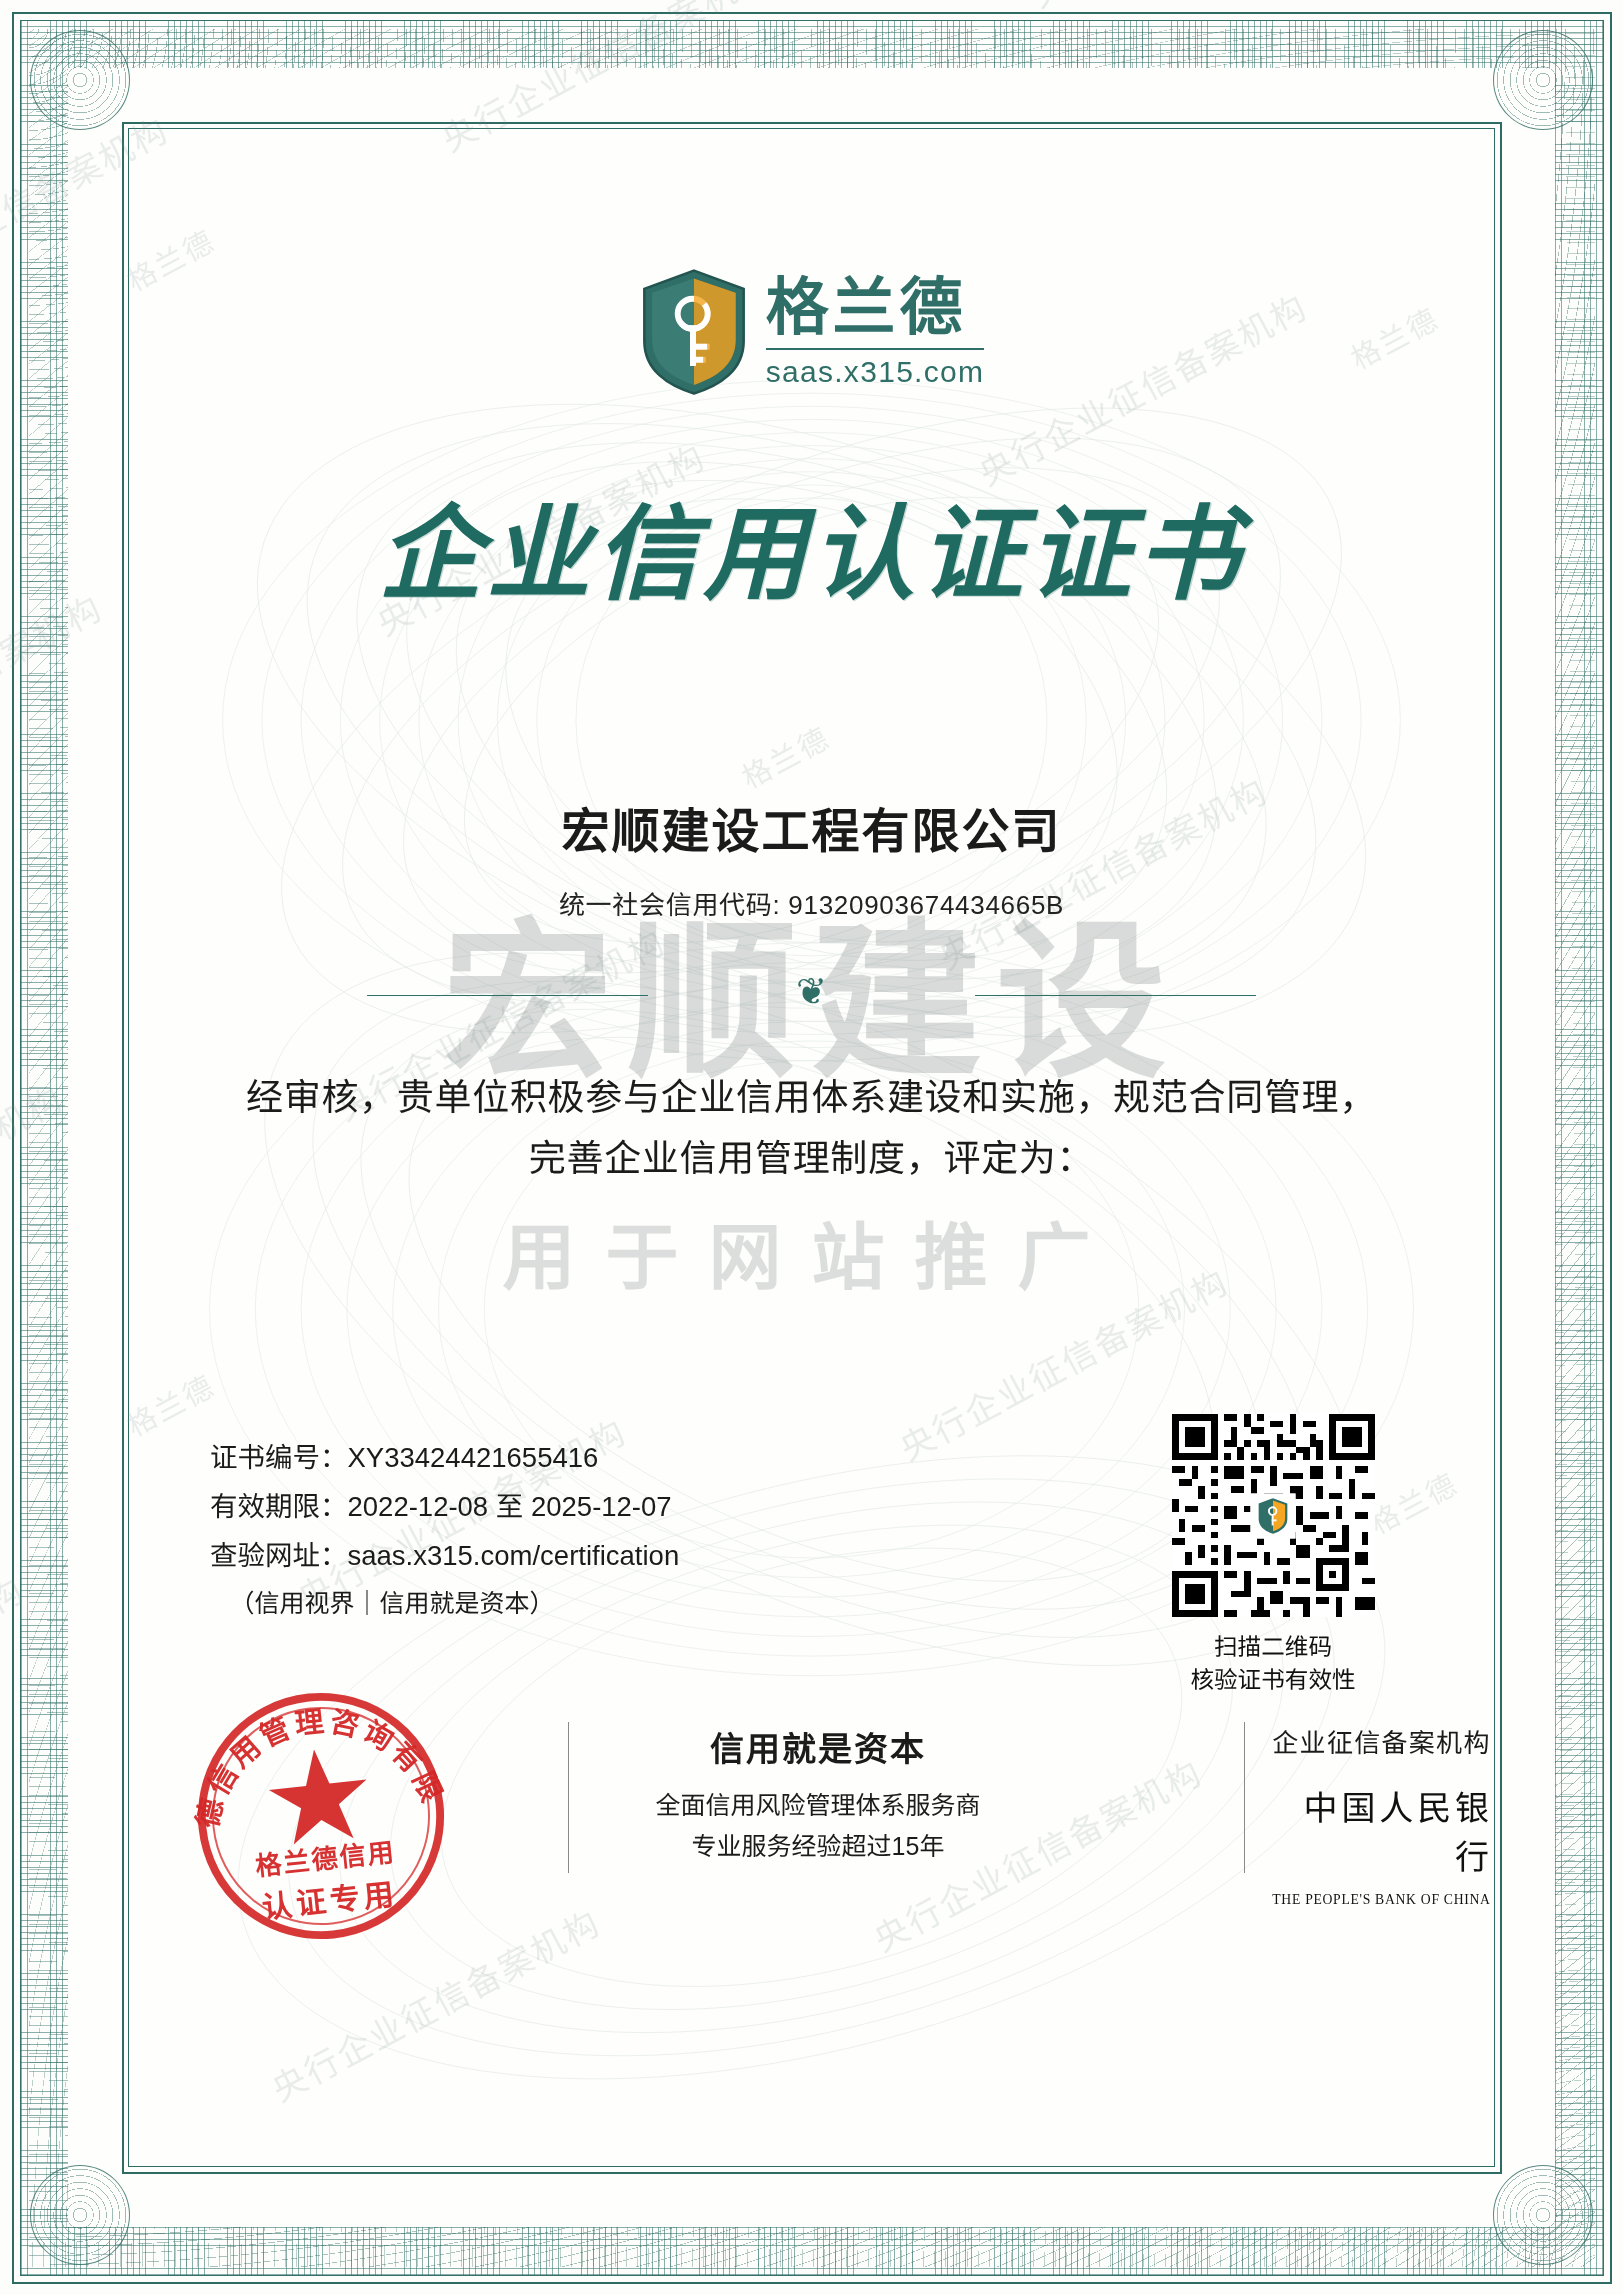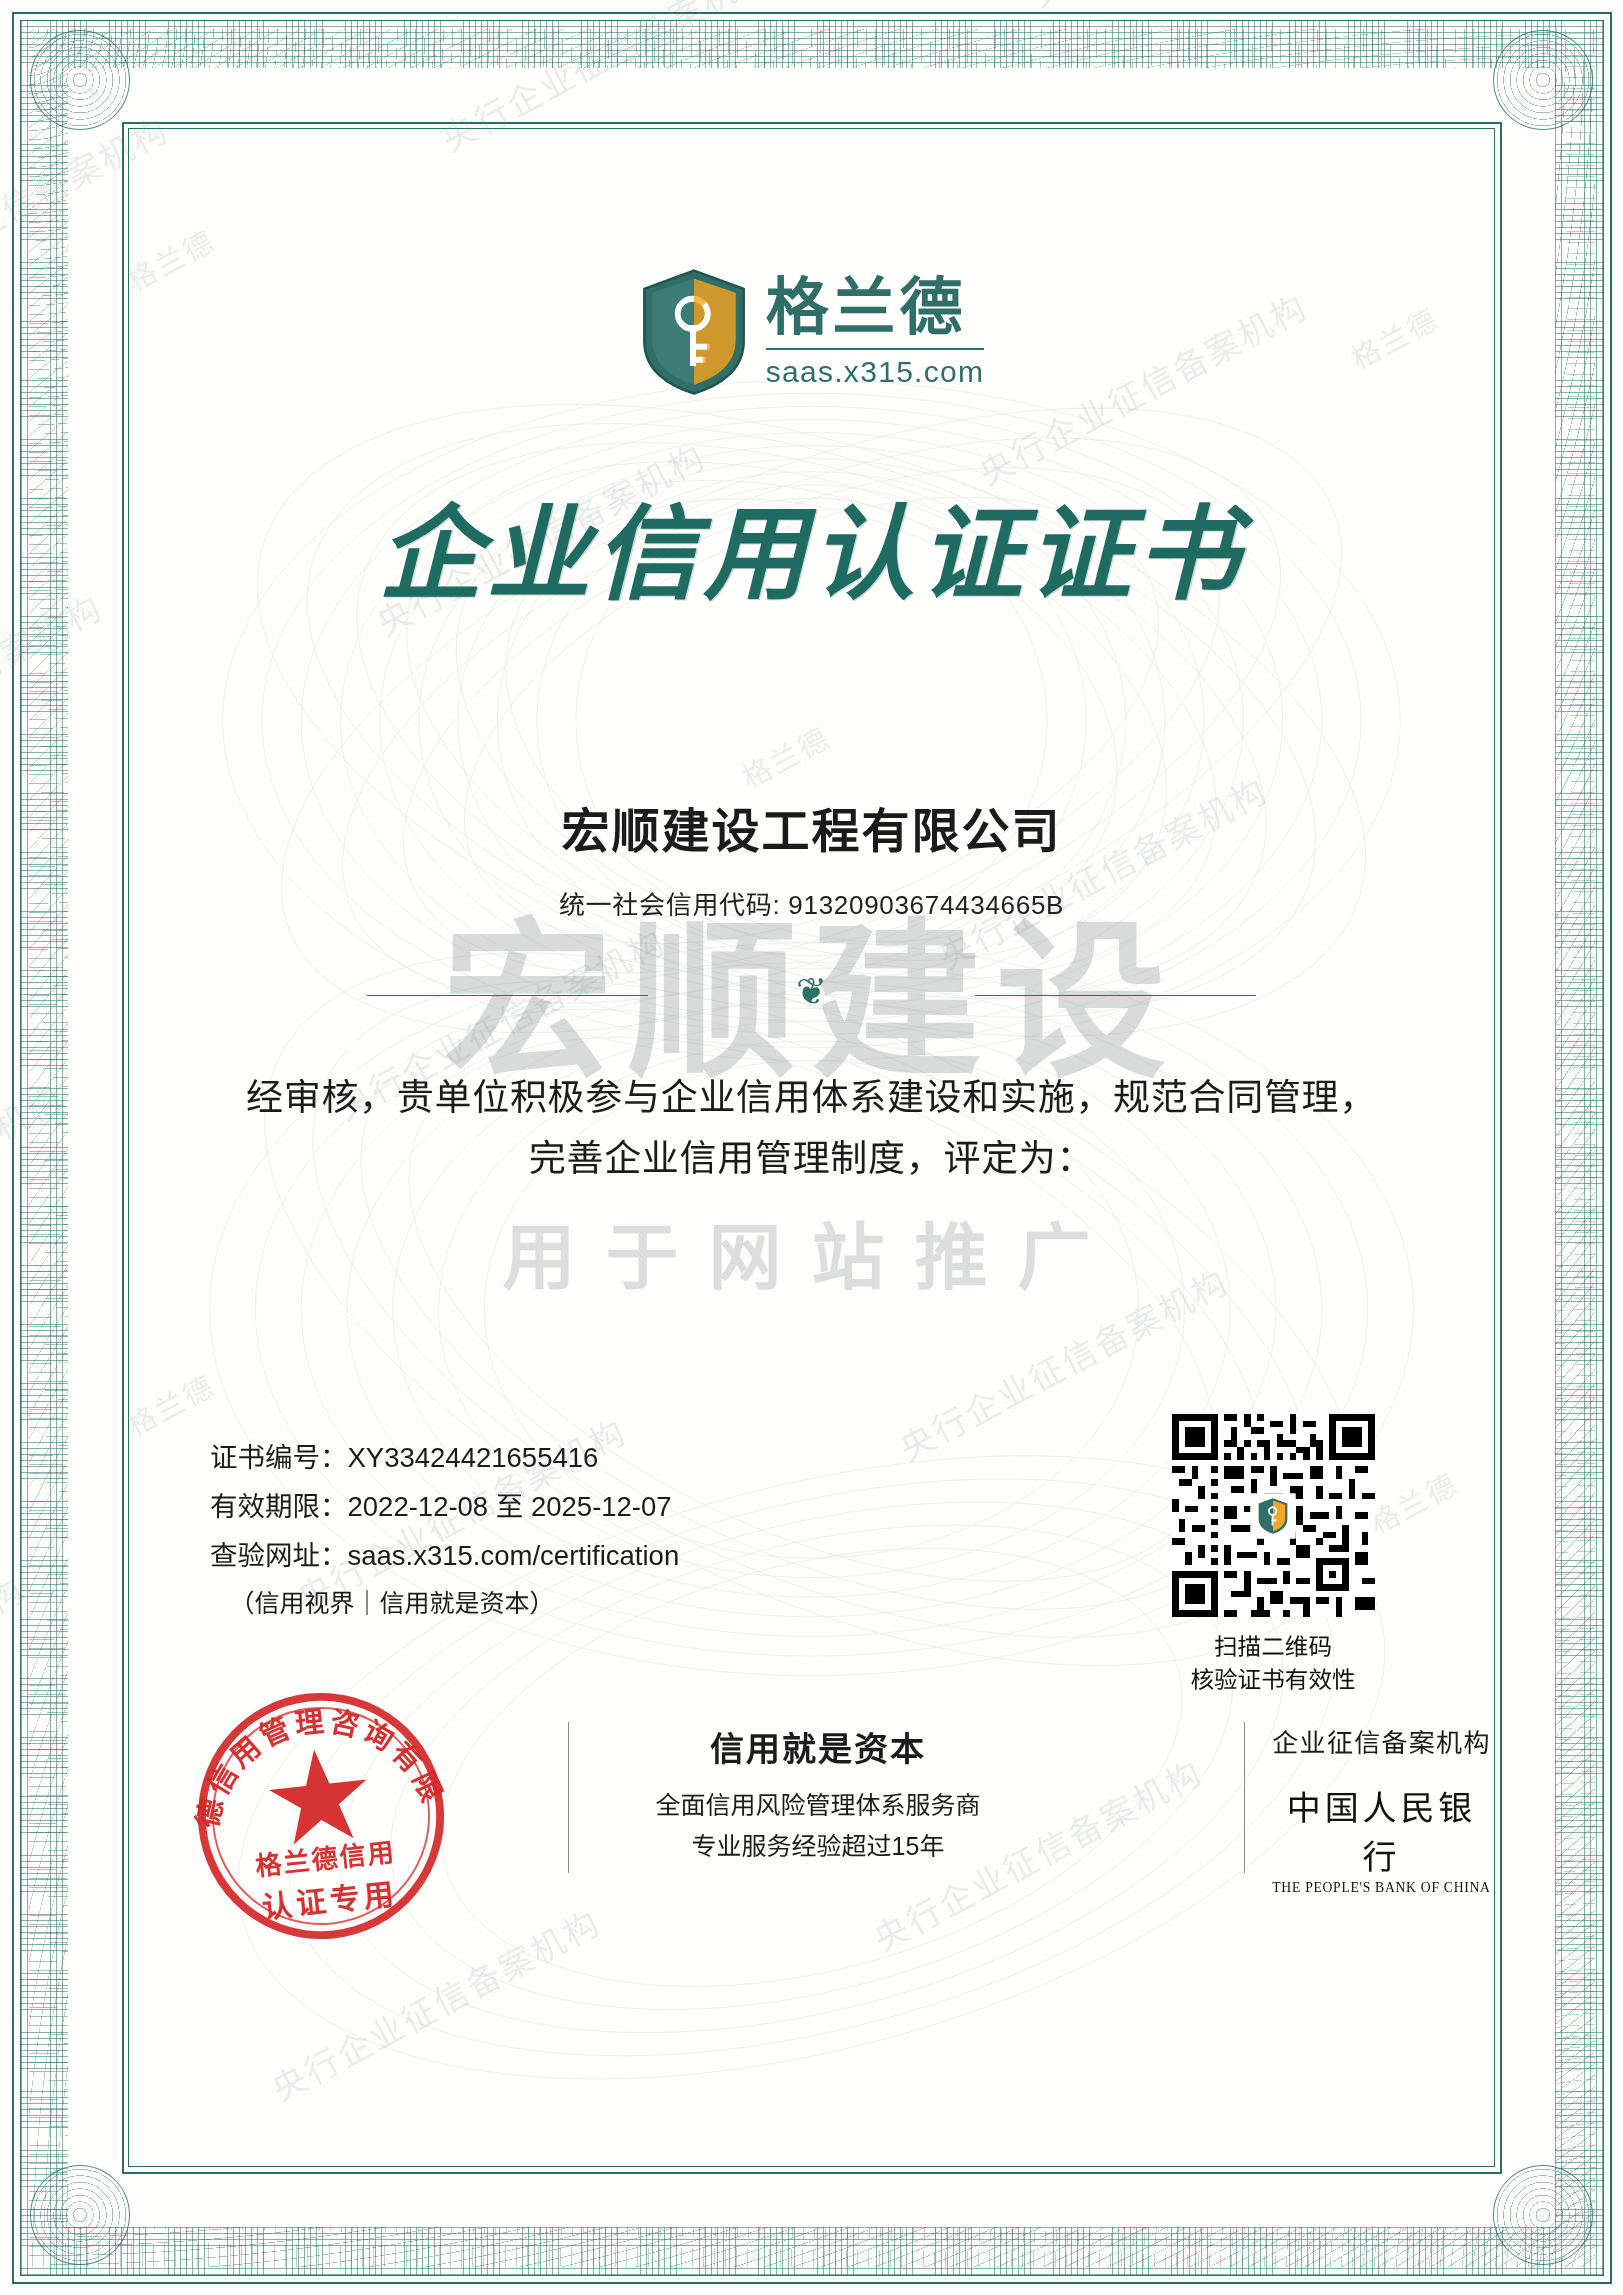--- a/index.html
+++ b/index.html
@@ -353,21 +353,22 @@
   }
   .footer-right .org-label {
     font-size: 26px;
     letter-spacing: 1.3px;
     margin-bottom: 22px;
   }
   .pboc {
     display: flex;
     flex-direction: column;
     align-items: center;
-    gap: 1px;
+    gap: 13px;
+    text-align: right;
   }
   .pboc .cn {
     font-size: 34px;
     letter-spacing: 3.9px;
     font-family: "DejaVu Serif", serif;
     color: #111;
   }
   .pboc .en {
     font-size: 13.7px;
     letter-spacing: 0.7px;

